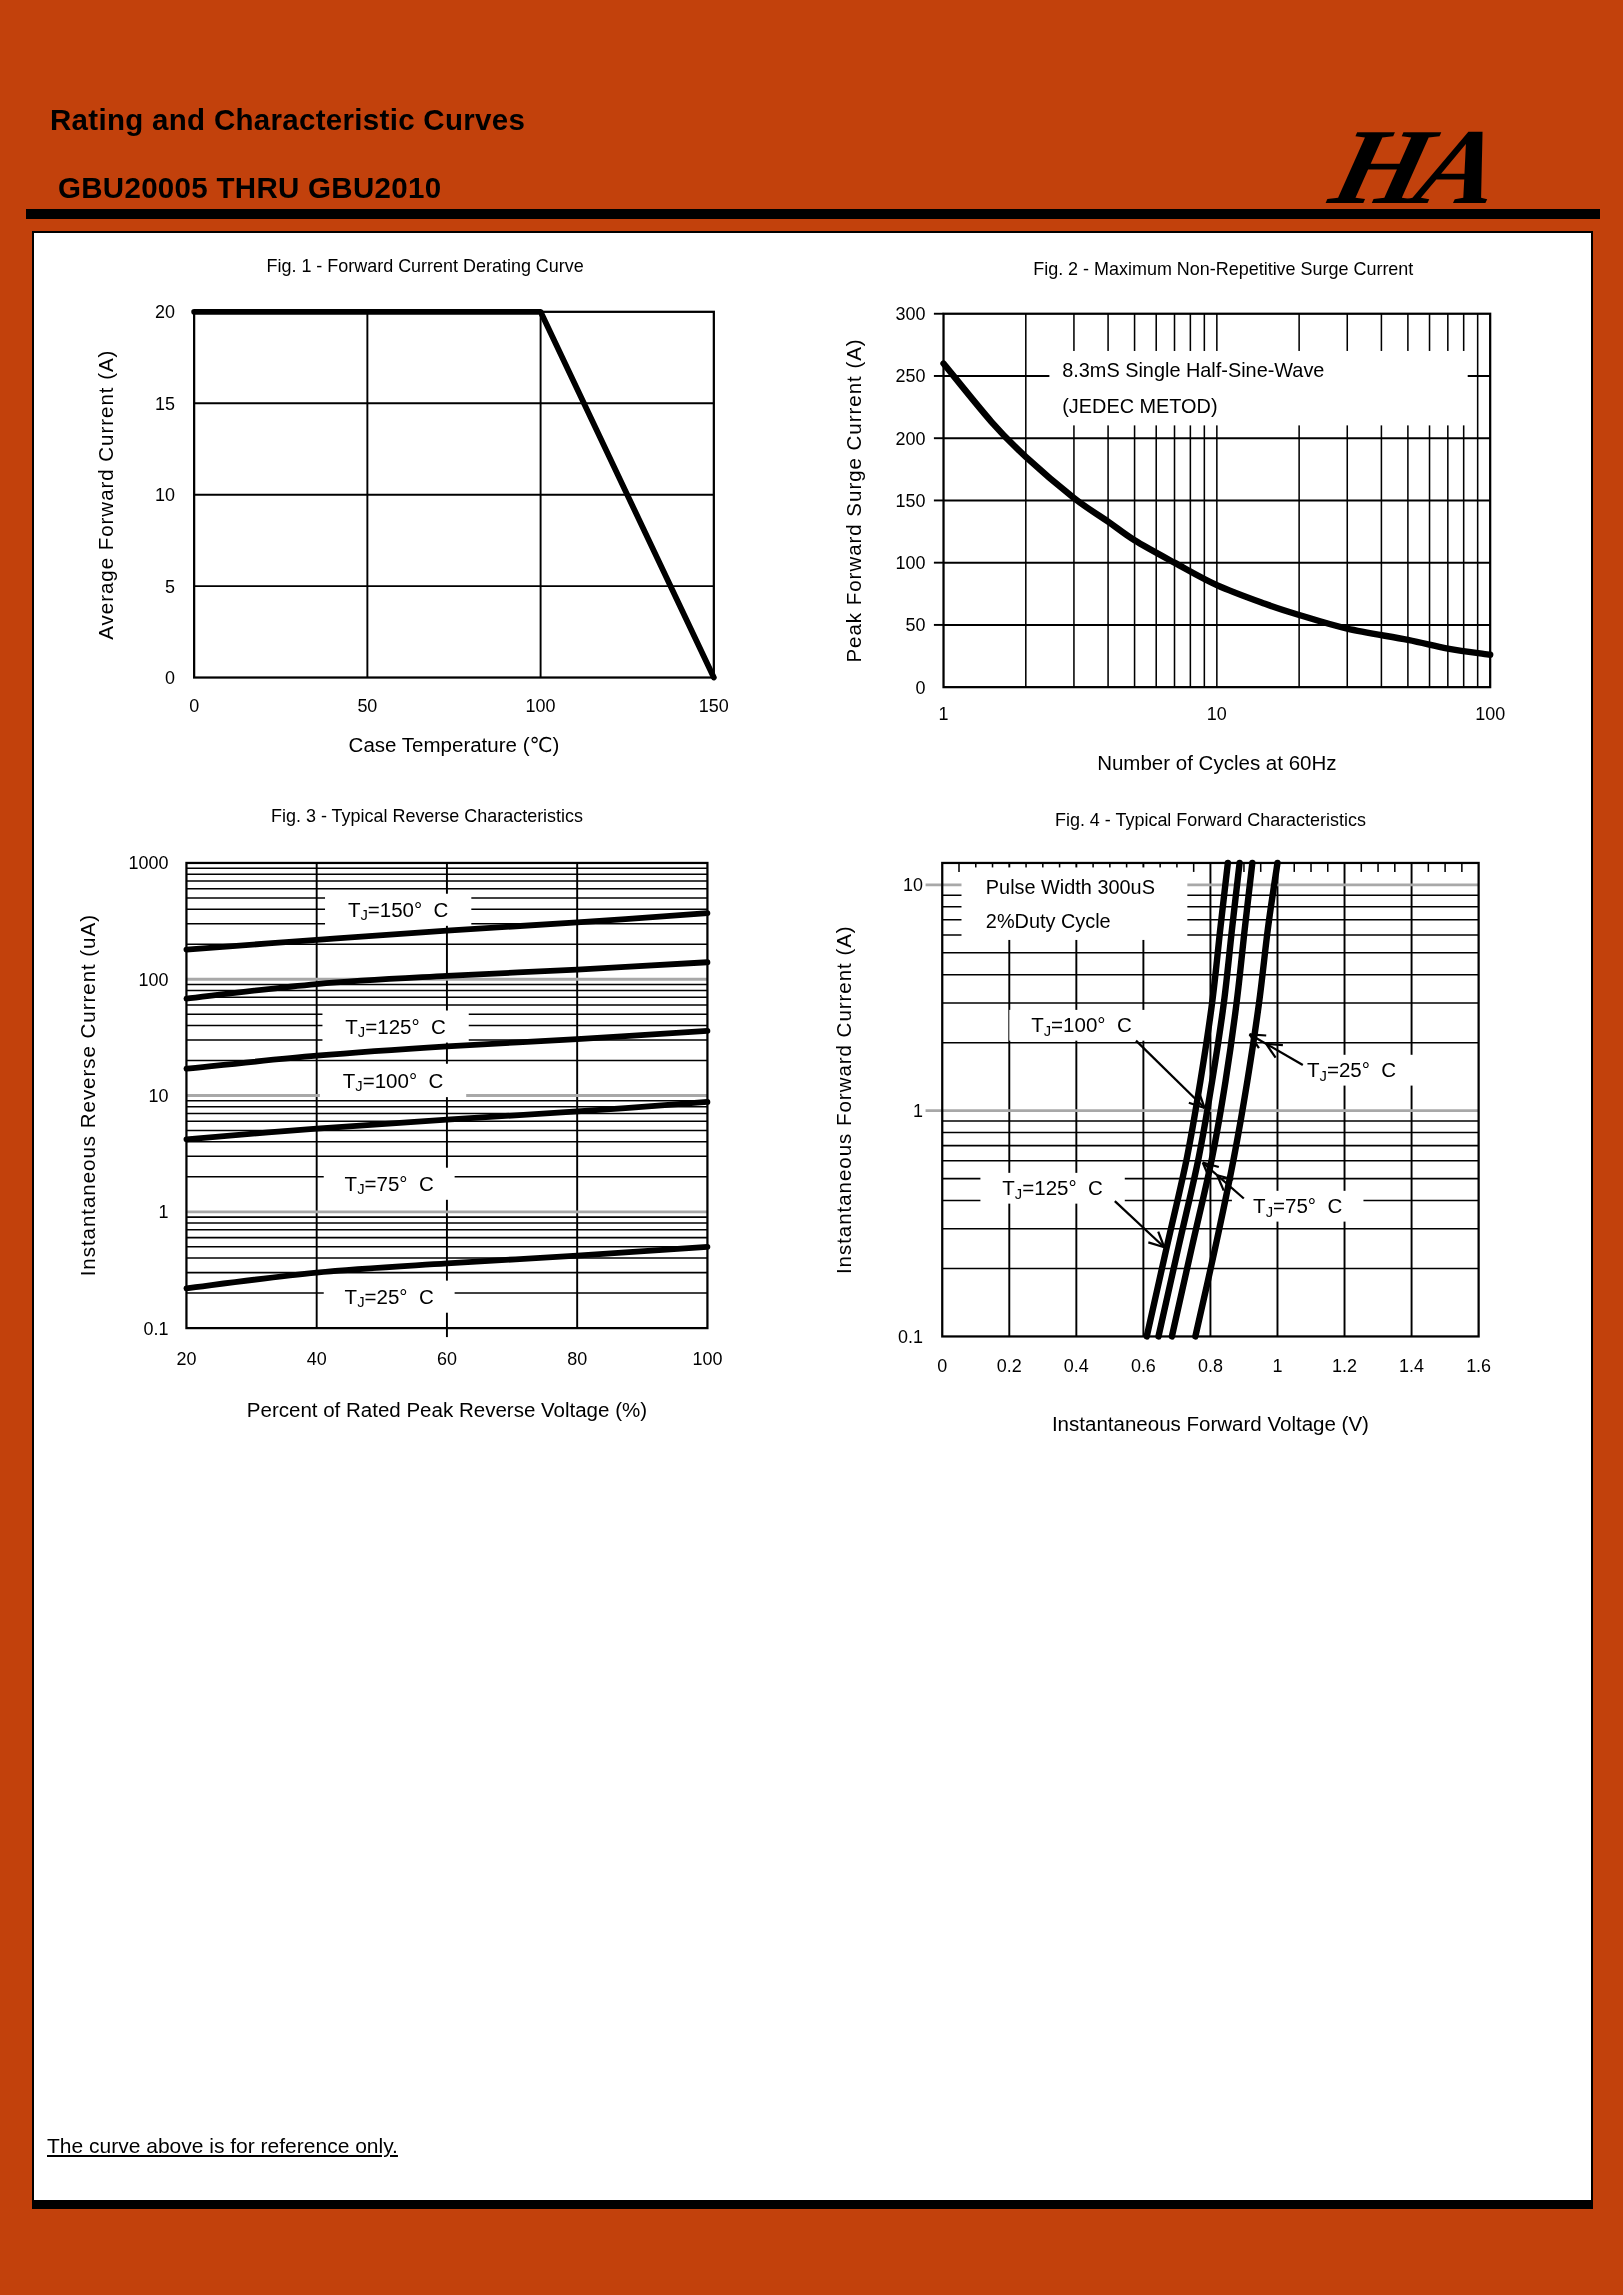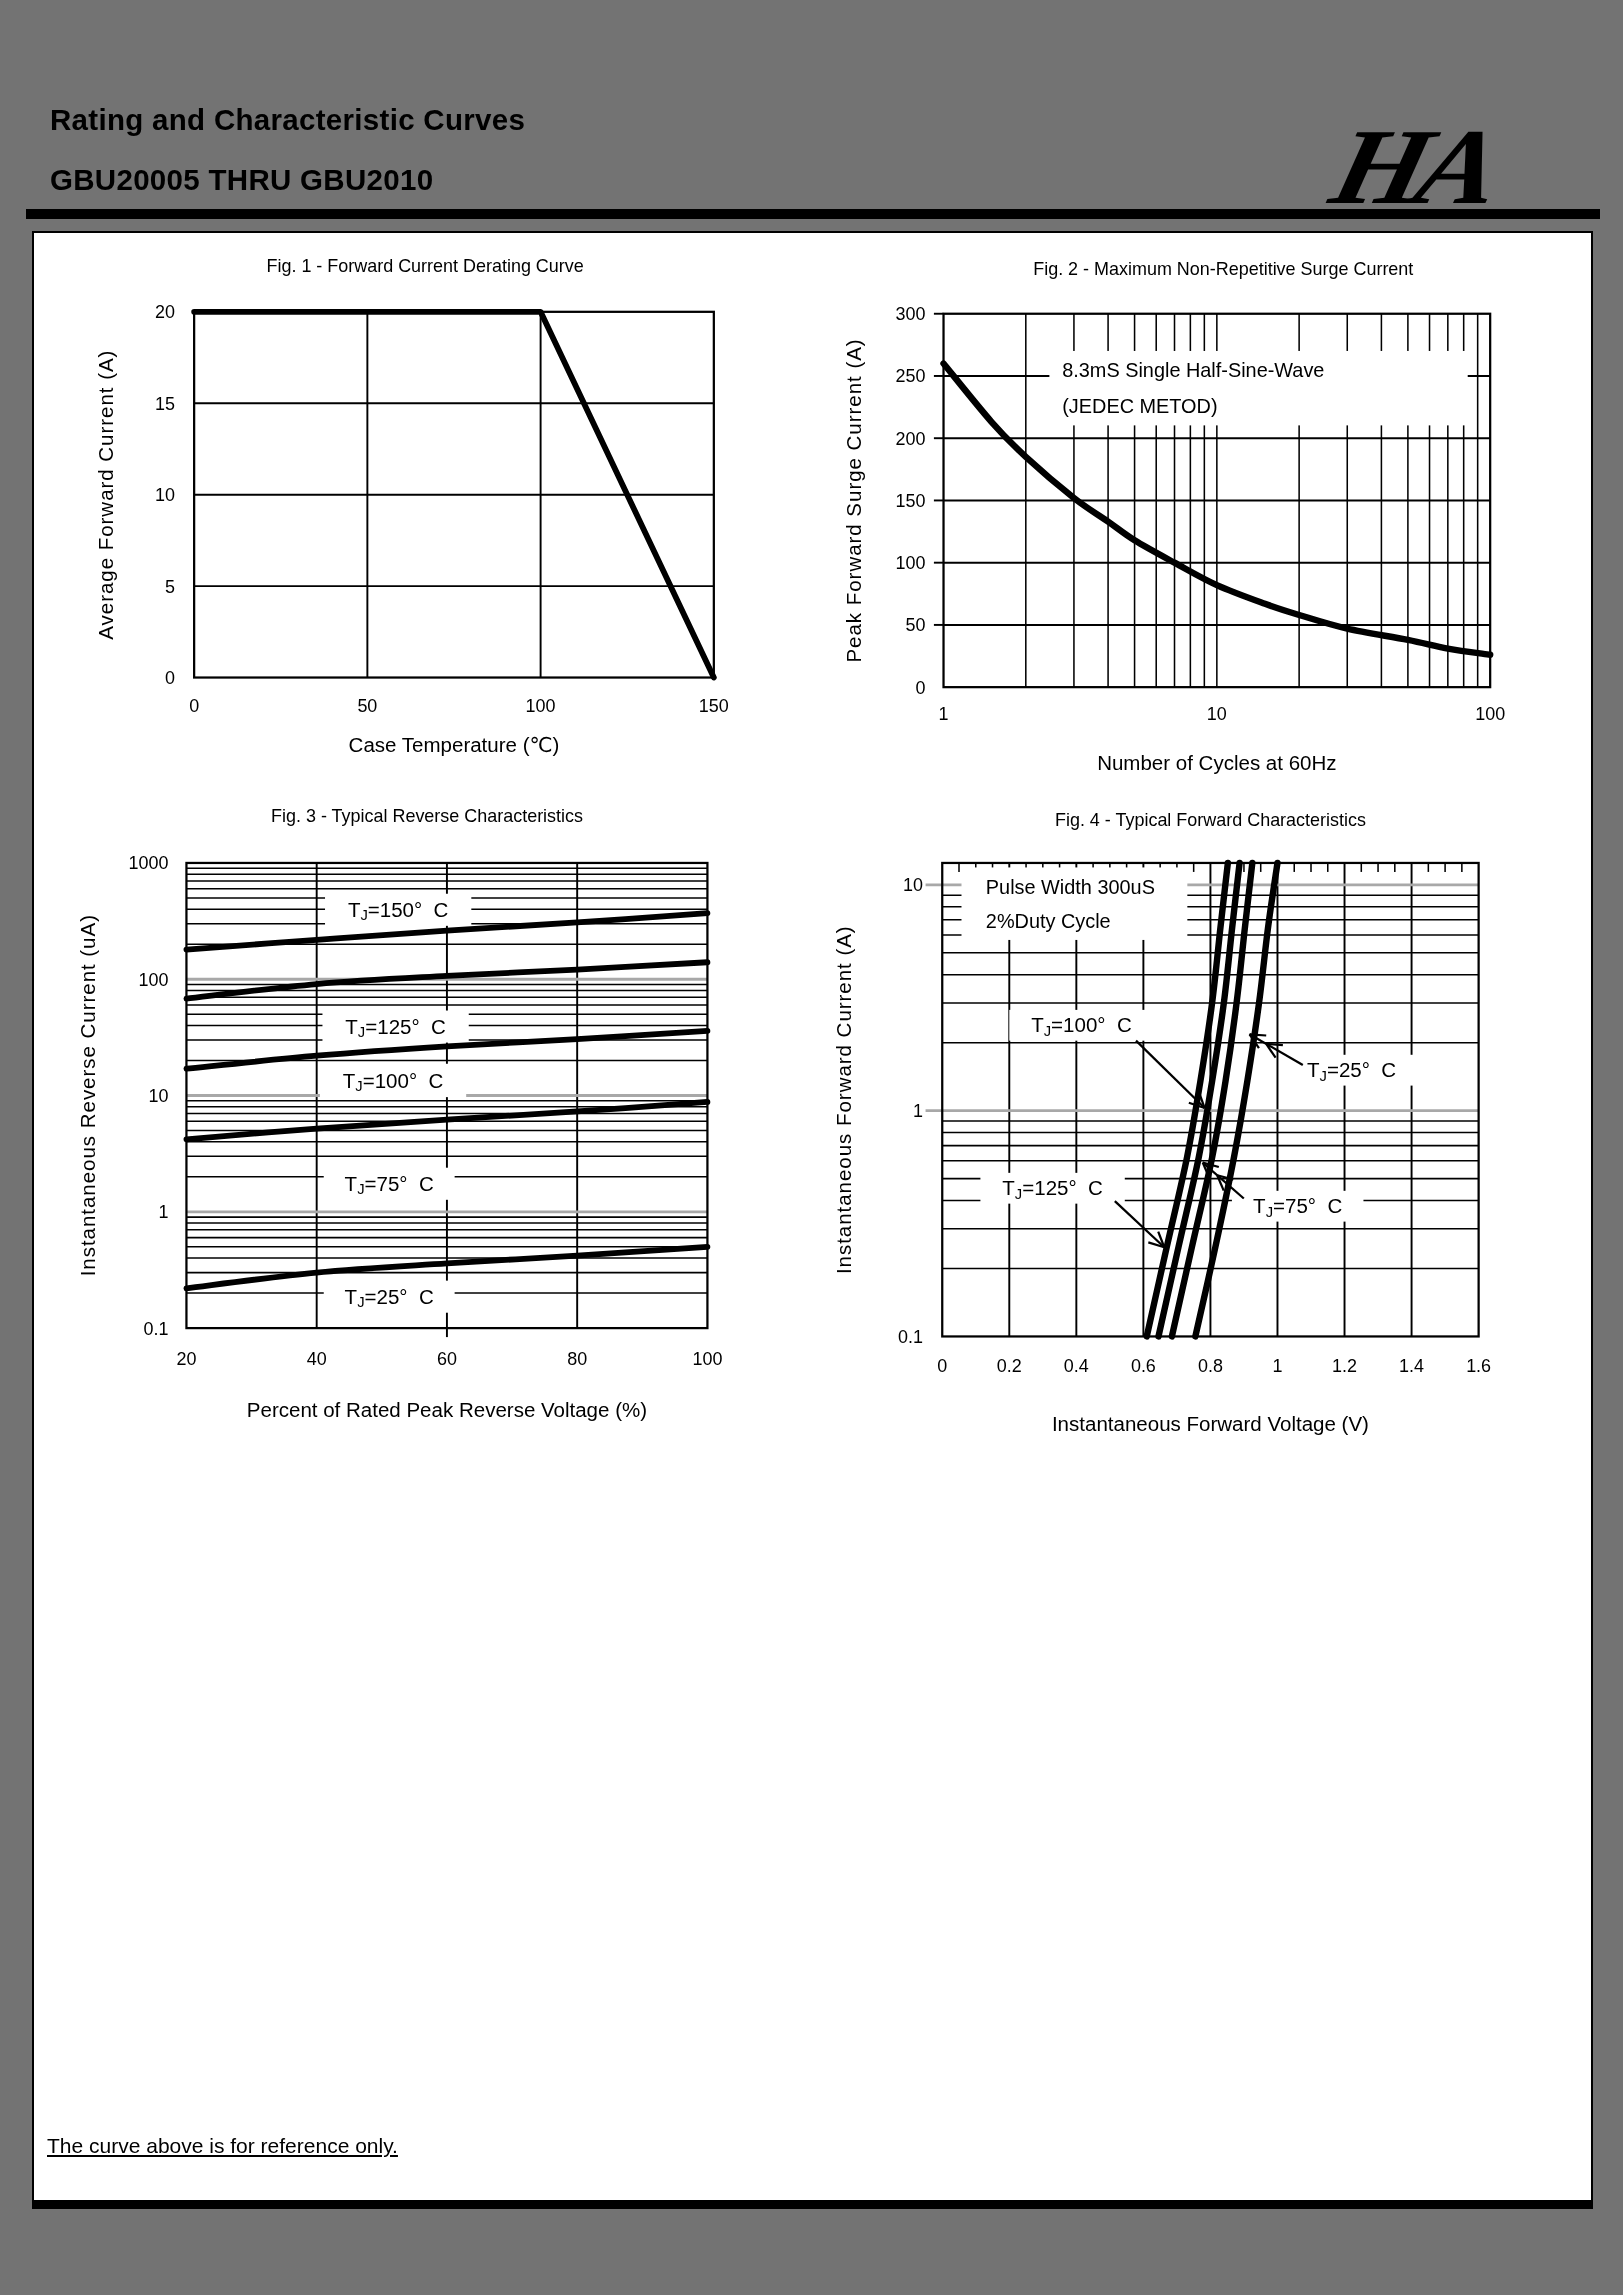--- a/index.html
+++ b/index.html
@@ -1,19 +1,19 @@
 <!DOCTYPE html>
 <html style="font-size:10.3px"><head>
 <meta charset="utf-8">
 <style>
   html,body{margin:0;padding:0;background:#fff;}
-  #page{position:relative;width:1624px;height:2295px;background:#737373;
+  #page{position:relative;width:1624px;height:2295px;background:#c2410c;
         font-family:"Liberation Sans","DejaVu Sans",sans-serif;color:#000;overflow:hidden;}
   .h-title{position:absolute;left:50px;top:103px;font-size:29.5px;font-weight:bold;letter-spacing:0.3px;margin:0;}
-  .h-sub{position:absolute;left:50px;top:163px;font-size:29.5px;font-weight:bold;letter-spacing:0.3px;margin:0;}
+  .h-sub{position:absolute;left:50px;top:163px;font-size:29.5px;font-weight:bold;letter-spacing:0.3px;margin:8px;}
   .logo{position:absolute;left:1322px;top:113px;width:270px;font-family:"Liberation Serif","DejaVu Serif",serif;
         font-style:italic;font-weight:bold;font-size:108px;line-height:1;letter-spacing:-9px;
         transform:skewX(-14deg) scaleX(1.12);transform-origin:left bottom;}
   .h-rule{position:absolute;left:26px;top:209px;width:1574px;height:10.3px;background:#000;}
   .content-box{position:absolute;left:32px;top:231px;width:1561px;height:1978px;
                border:2.6px solid #000;border-bottom-width:9px;box-sizing:border-box;background:#fff;}
   #chart-layer{position:absolute;left:0;top:0;}
   .footer-note{position:absolute;left:47px;top:2134px;font-size:21px;text-decoration:underline;}
   svg text{fill:#000;}
 </style>

